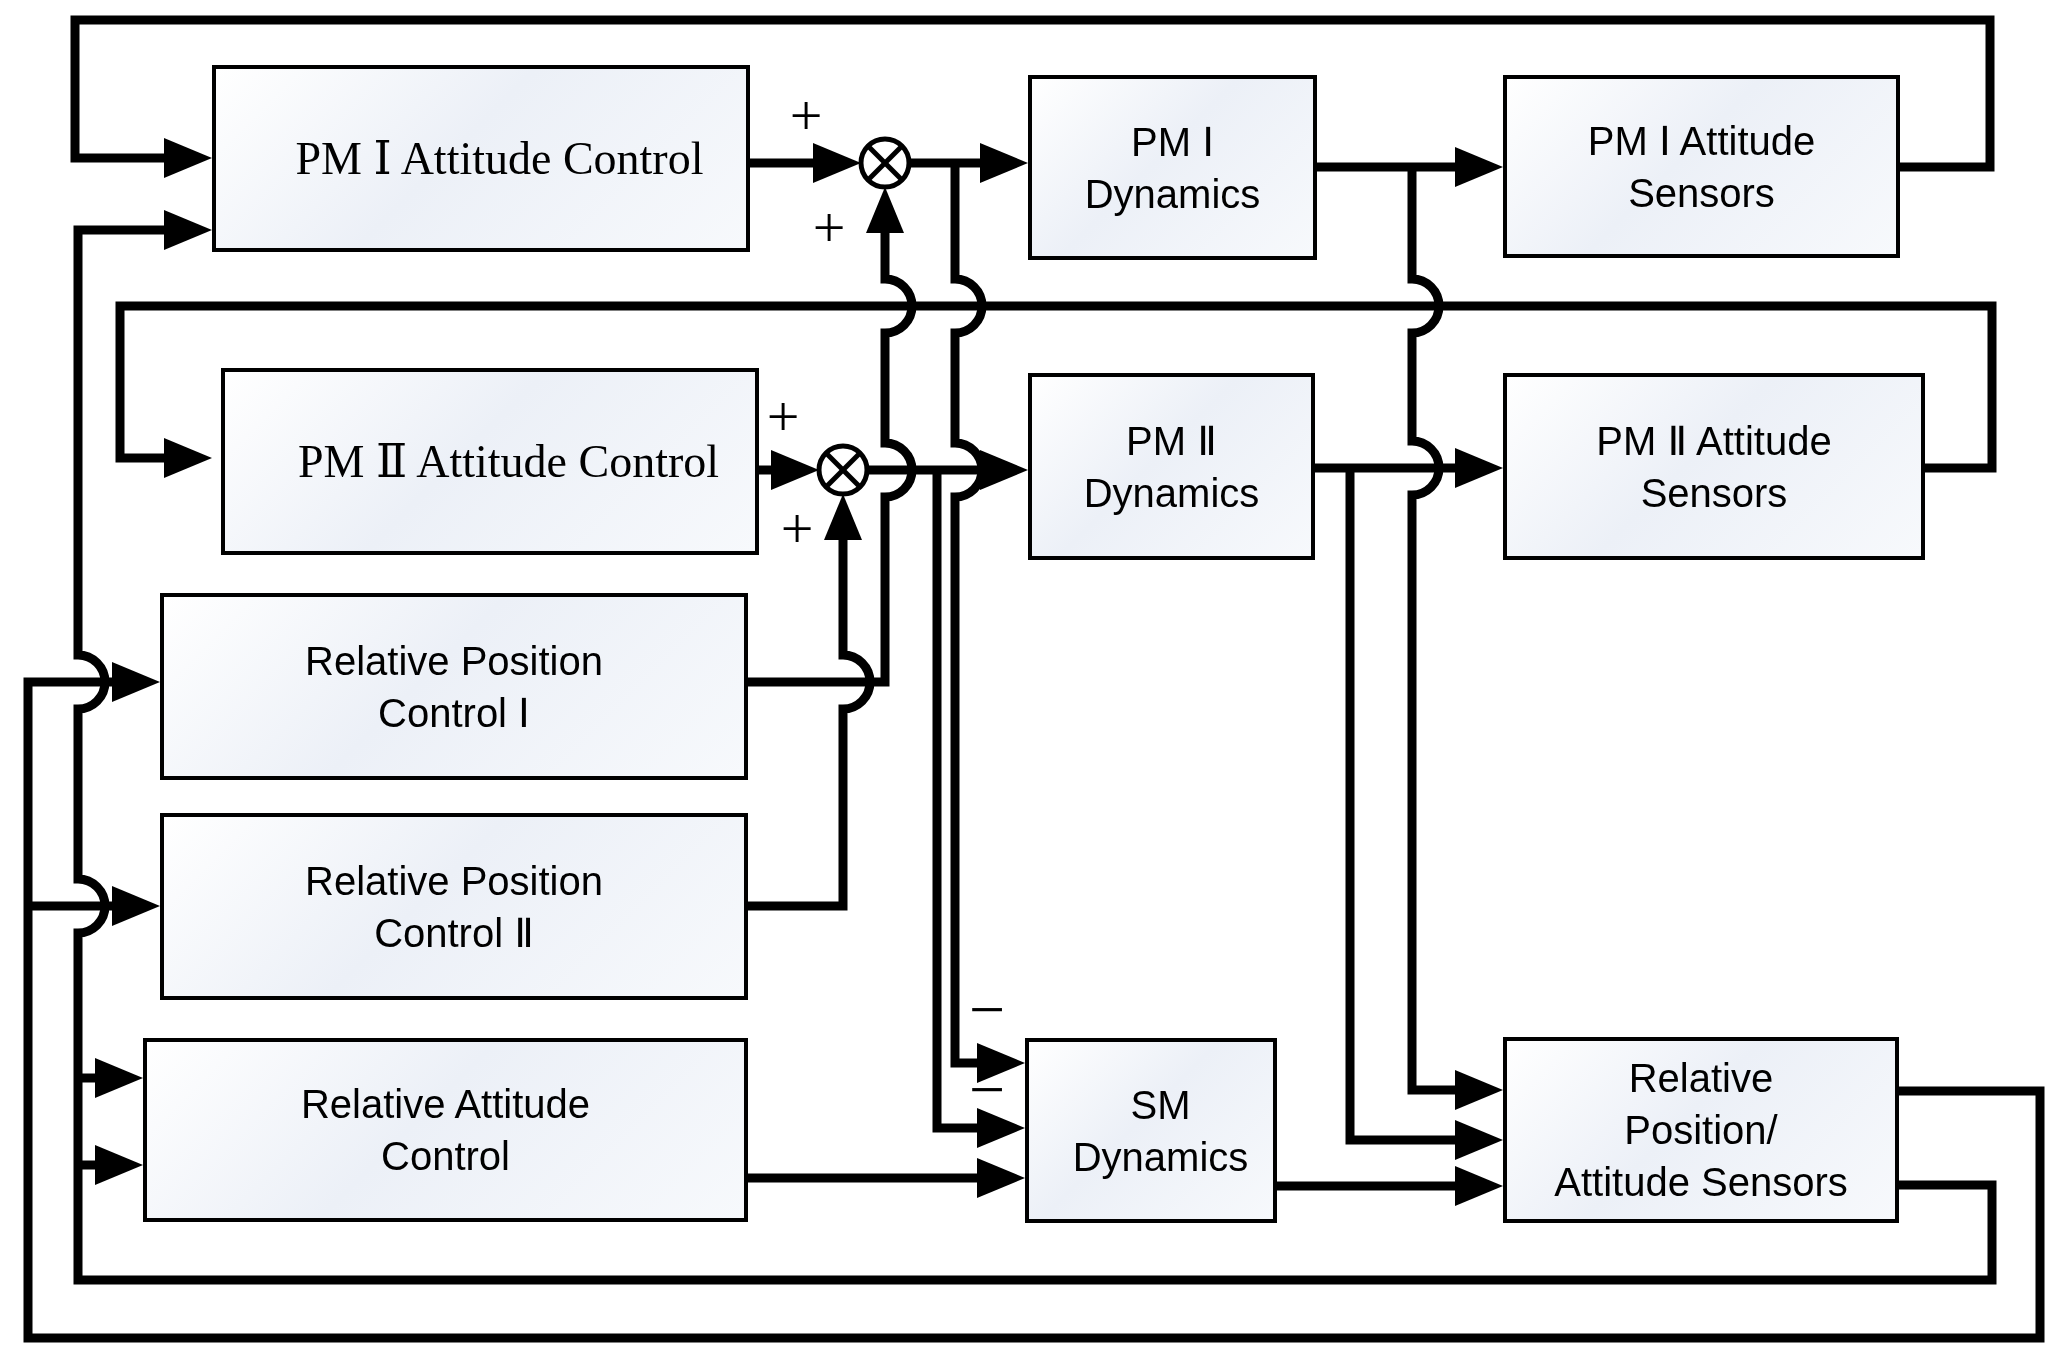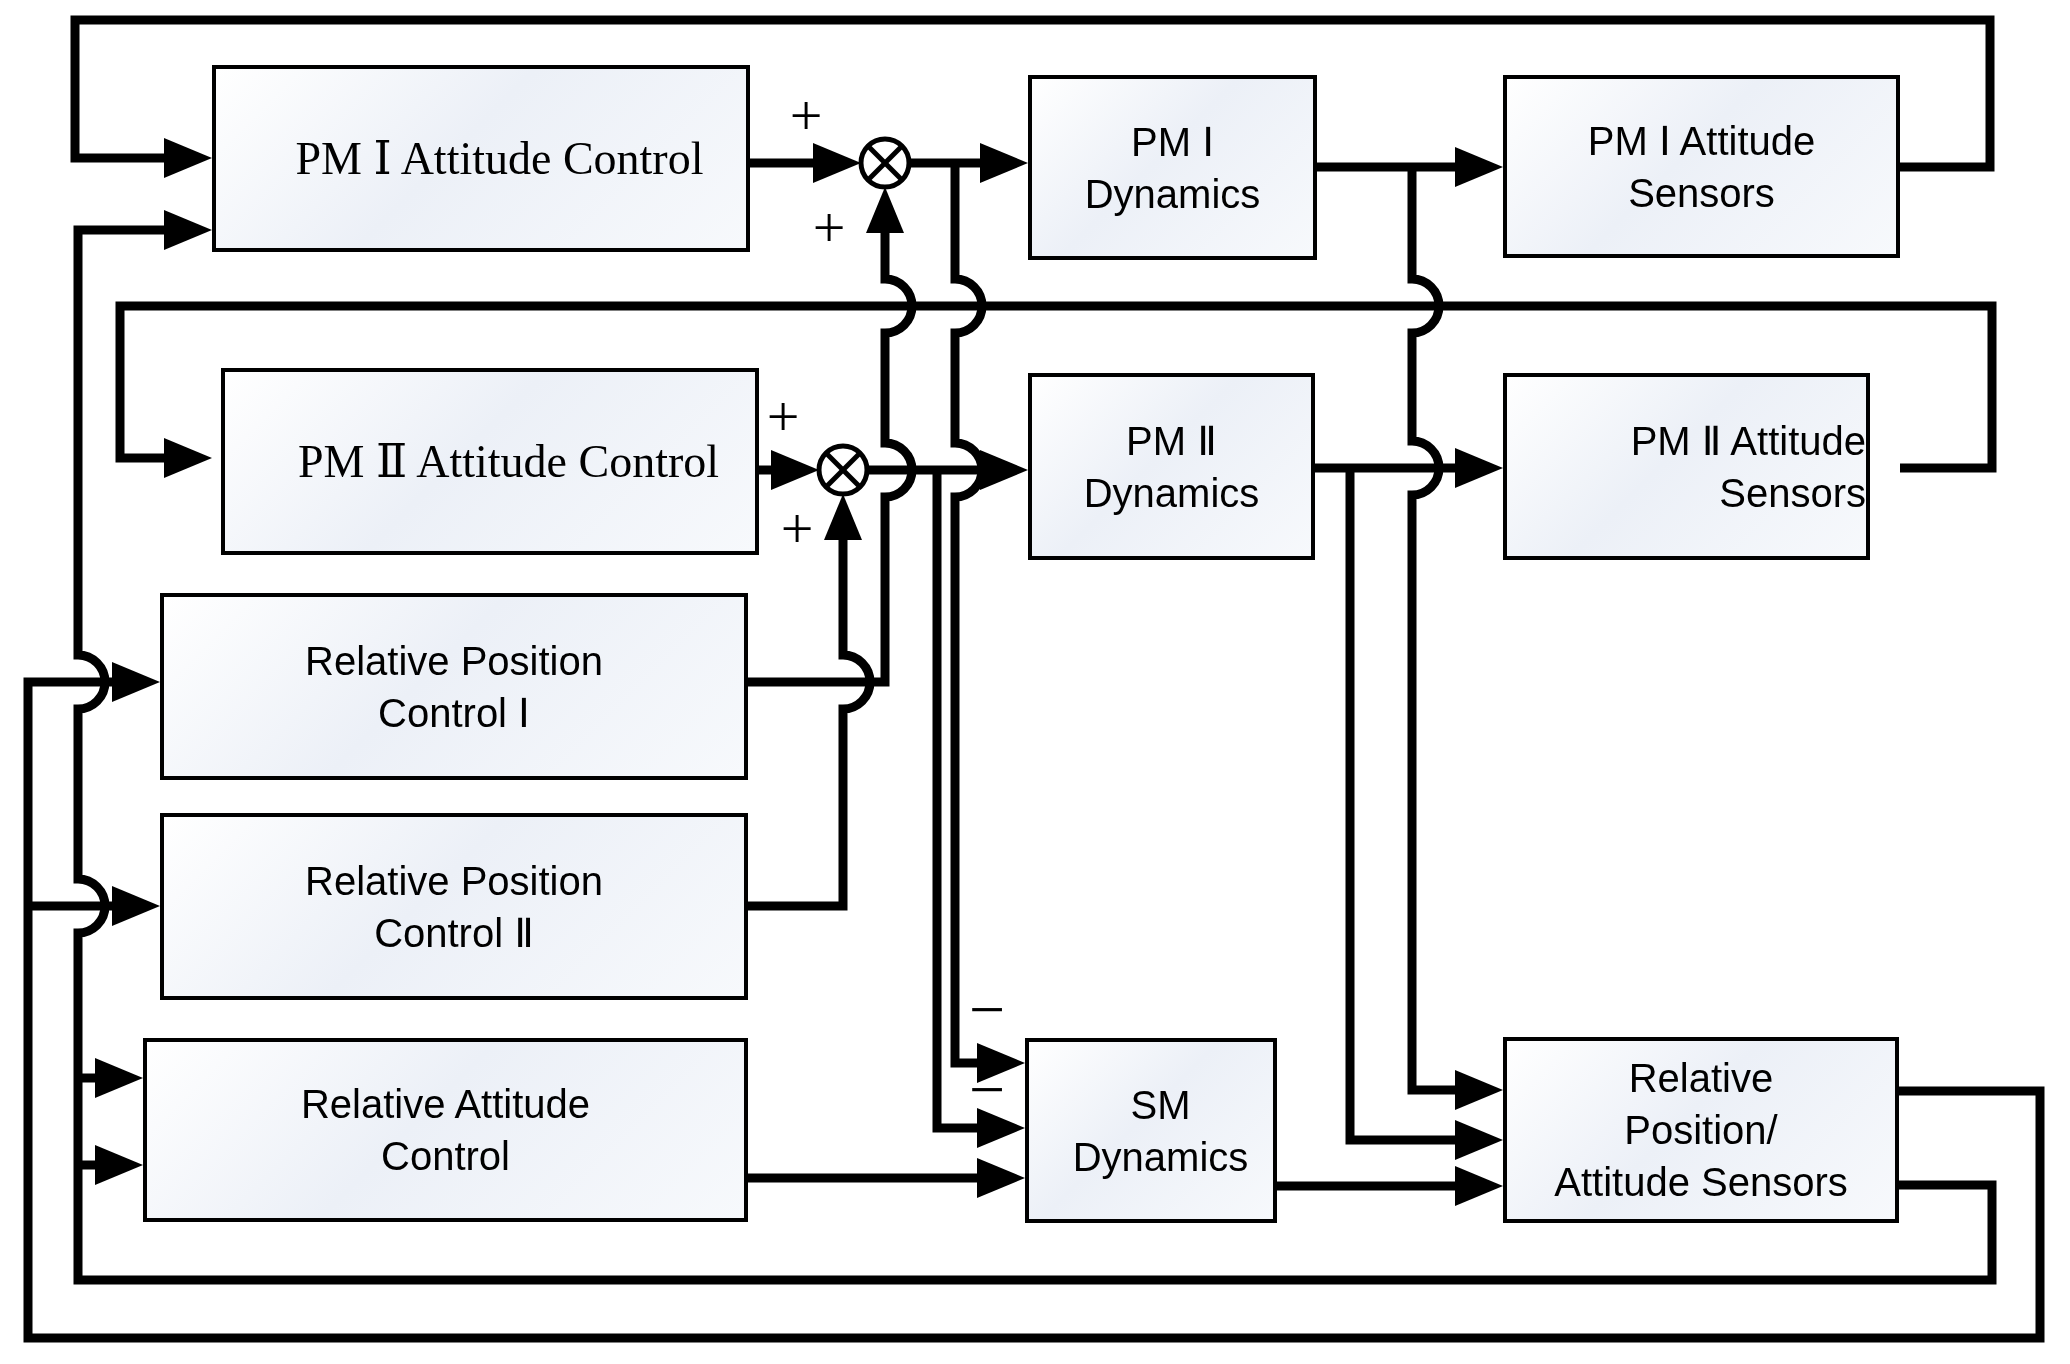--- a/index.html
+++ b/index.html
@@ -138,21 +138,21 @@
   <div class="box sans" style="left:1025px;top:1038px;width:252px;height:185px;padding-left:19px;">
     <span>SM</span>
     <span>Dynamics</span>
   </div>
 
   <div class="box sans" style="left:1503px;top:75px;width:397px;height:183px;">
     <span>PM Ⅰ Attitude</span>
     <span>Sensors</span>
   </div>
 
-  <div class="box sans" style="left:1503px;top:373px;width:367px;height:187px;align-items:flex-end;">
+  <div class="box sans" style="left:1503px;top:373px;width:422px;height:187px;">
     <span>PM Ⅱ Attitude</span>
     <span>Sensors</span>
   </div>
 
   <div class="box sans" style="left:1503px;top:1037px;width:396px;height:186px;text-align:center;">
     <span>Relative</span>
     <span>Position/</span>
     <span>Attitude Sensors</span>
   </div>
 

